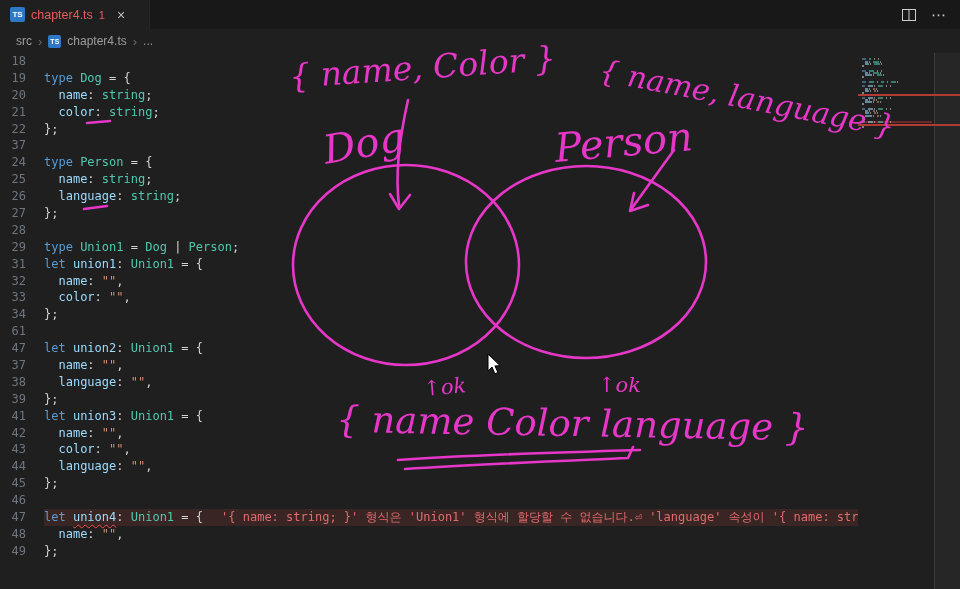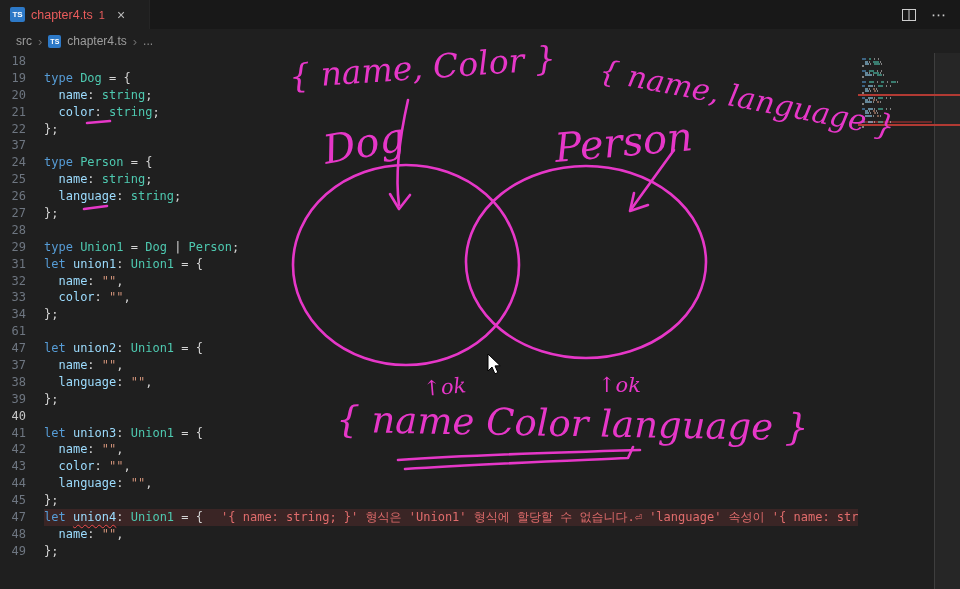--- a/index.html
+++ b/index.html
@@ -24,21 +24,21 @@
   
   .breadcrumbs { height:24px; background:#1f1f1f; display:flex; align-items:center;
                  gap:6px; padding-left:16px; font-size:12px; color:#9d9d9d; }
   .bc-sep { color:#6a6a6a; font-size:13px; }
   .bc-item.dim { color:#8a8a8a; }
 
   
   .editor-wrap { position:relative; display:flex; height:536px; background:#1f1f1f; }
   .code-area { flex:1; overflow:hidden; font-family:"DejaVu Sans Mono", monospace;
                font-size:12px; line-height:16.9px; }
-  .row { display:flex; height:16.9px; white-space:pre;align-items:center; }
+  .row { display:flex; height:16.9px; white-space:pre; }
   .ln { width:44px; padding-right:18px; text-align:right; color:#6e7681; flex:none; }
   .row.cur .ln { color:#c6c6c6; }
   .code { flex:1; color:#d4d4d4; }
   .row.cur .code { box-shadow: inset 0 1px 0 0 #303030, inset 0 -1px 0 0 #303030; }
   .row.errline .code { background:rgba(228,80,80,0.14); }
   .tk-kw { color:#569cd6; }
   .tk-ty { color:#4ec9b0; }
   .tk-pr { color:#9cdcfe; }
   .tk-vr { color:#9cdcfe; }
   .tk-st { color:#ce9178; }
@@ -114,26 +114,26 @@
         <div class="row"><span class="ln">29</span><span class="code"><span class="tk-kw">type</span><span class="tk-pl"> </span><span class="tk-ty">Union1</span><span class="tk-pl"> </span><span class="tk-op">=</span><span class="tk-pl"> </span><span class="tk-ty">Dog</span><span class="tk-pl"> </span><span class="tk-op">|</span><span class="tk-pl"> </span><span class="tk-ty">Person</span><span class="tk-pu">;</span></span></div>
         <div class="row"><span class="ln">31</span><span class="code"><span class="tk-kw">let</span><span class="tk-pl"> </span><span class="tk-vr">union1</span><span class="tk-pu">:</span><span class="tk-pl"> </span><span class="tk-ty">Union1</span><span class="tk-pl"> </span><span class="tk-op">=</span><span class="tk-pl"> </span><span class="tk-pu">{</span></span></div>
         <div class="row"><span class="ln">32</span><span class="code"><span class="tk-pl">  </span><span class="tk-pr">name</span><span class="tk-pu">:</span><span class="tk-pl"> </span><span class="tk-st">""</span><span class="tk-pu">,</span></span></div>
         <div class="row"><span class="ln">33</span><span class="code"><span class="tk-pl">  </span><span class="tk-pr">color</span><span class="tk-pu">:</span><span class="tk-pl"> </span><span class="tk-st">""</span><span class="tk-pu">,</span></span></div>
         <div class="row"><span class="ln">34</span><span class="code"><span class="tk-pu">};</span></span></div>
         <div class="row"><span class="ln">61</span><span class="code"></span></div>
         <div class="row"><span class="ln">47</span><span class="code"><span class="tk-kw">let</span><span class="tk-pl"> </span><span class="tk-vr">union2</span><span class="tk-pu">:</span><span class="tk-pl"> </span><span class="tk-ty">Union1</span><span class="tk-pl"> </span><span class="tk-op">=</span><span class="tk-pl"> </span><span class="tk-pu">{</span></span></div>
         <div class="row"><span class="ln">37</span><span class="code"><span class="tk-pl">  </span><span class="tk-pr">name</span><span class="tk-pu">:</span><span class="tk-pl"> </span><span class="tk-st">""</span><span class="tk-pu">,</span></span></div>
         <div class="row"><span class="ln">38</span><span class="code"><span class="tk-pl">  </span><span class="tk-pr">language</span><span class="tk-pu">:</span><span class="tk-pl"> </span><span class="tk-st">""</span><span class="tk-pu">,</span></span></div>
         <div class="row"><span class="ln">39</span><span class="code"><span class="tk-pu">};</span></span></div>
-        <div class="row cur"><span class="ln">40</span><span class="code"></span></div>
         <div class="row"><span class="ln">41</span><span class="code"><span class="tk-kw">let</span><span class="tk-pl"> </span><span class="tk-vr">union3</span><span class="tk-pu">:</span><span class="tk-pl"> </span><span class="tk-ty">Union1</span><span class="tk-pl"> </span><span class="tk-op">=</span><span class="tk-pl"> </span><span class="tk-pu">{</span></span></div>
         <div class="row"><span class="ln">42</span><span class="code"><span class="tk-pl">  </span><span class="tk-pr">name</span><span class="tk-pu">:</span><span class="tk-pl"> </span><span class="tk-st">""</span><span class="tk-pu">,</span></span></div>
         <div class="row"><span class="ln">43</span><span class="code"><span class="tk-pl">  </span><span class="tk-pr">color</span><span class="tk-pu">:</span><span class="tk-pl"> </span><span class="tk-st">""</span><span class="tk-pu">,</span></span></div>
         <div class="row"><span class="ln">44</span><span class="code"><span class="tk-pl">  </span><span class="tk-pr">language</span><span class="tk-pu">:</span><span class="tk-pl"> </span><span class="tk-st">""</span><span class="tk-pu">,</span></span></div>
         <div class="row"><span class="ln">45</span><span class="code"><span class="tk-pu">};</span></span></div>
+        <div class="row"><span class="ln">46</span><span class="code"></span></div>
         <div class="row errline"><span class="ln">47</span><span class="code"><span class="tk-kw">let</span><span class="tk-pl"> </span><span class="tk-verr">union4</span><span class="tk-pu">:</span><span class="tk-pl"> </span><span class="tk-ty">Union1</span><span class="tk-pl"> </span><span class="tk-op">=</span><span class="tk-pl"> </span><span class="tk-pu">{</span><span class="err-msg">'{ name: string; }' 형식은 'Union1' 형식에 할당할 수 없습니다.⏎ 'language' 속성이 '{ name: string; }'</span></span></div>
         <div class="row"><span class="ln">48</span><span class="code"><span class="tk-pl">  </span><span class="tk-pr">name</span><span class="tk-pu">:</span><span class="tk-pl"> </span><span class="tk-st">""</span><span class="tk-pu">,</span></span></div>
         <div class="row"><span class="ln">49</span><span class="code"><span class="tk-pu">};</span></span></div>
       </div>
     <div class="minimap" id="minimap-content">
         <div class="mm-row"></div>
         <div class="mm-row">
           <span class="mm-seg tk-kw" style="width: 3.6px;"></span>
           <span class="mm-seg tk-pl sp" style="width: 1px;"></span>
           <span class="mm-seg tk-ty" style="width: 2.7px;"></span>

